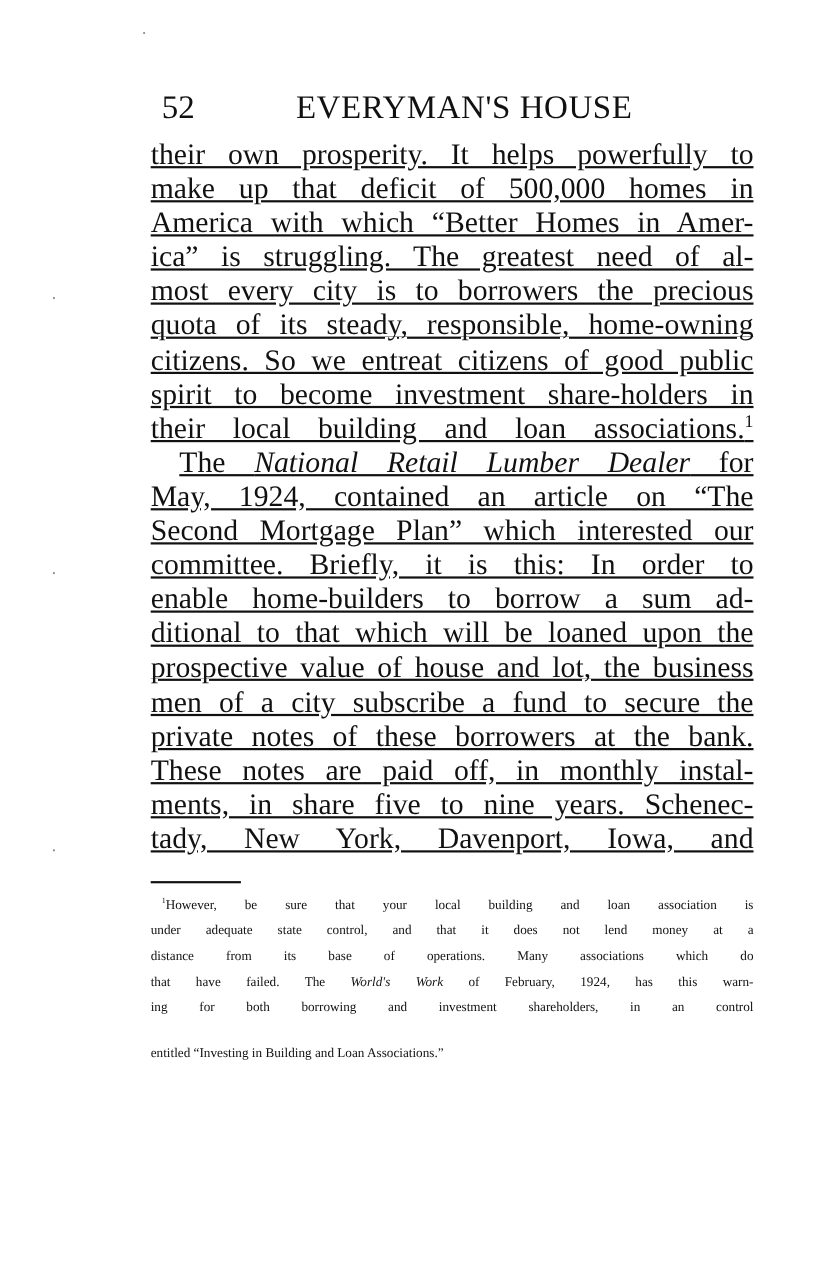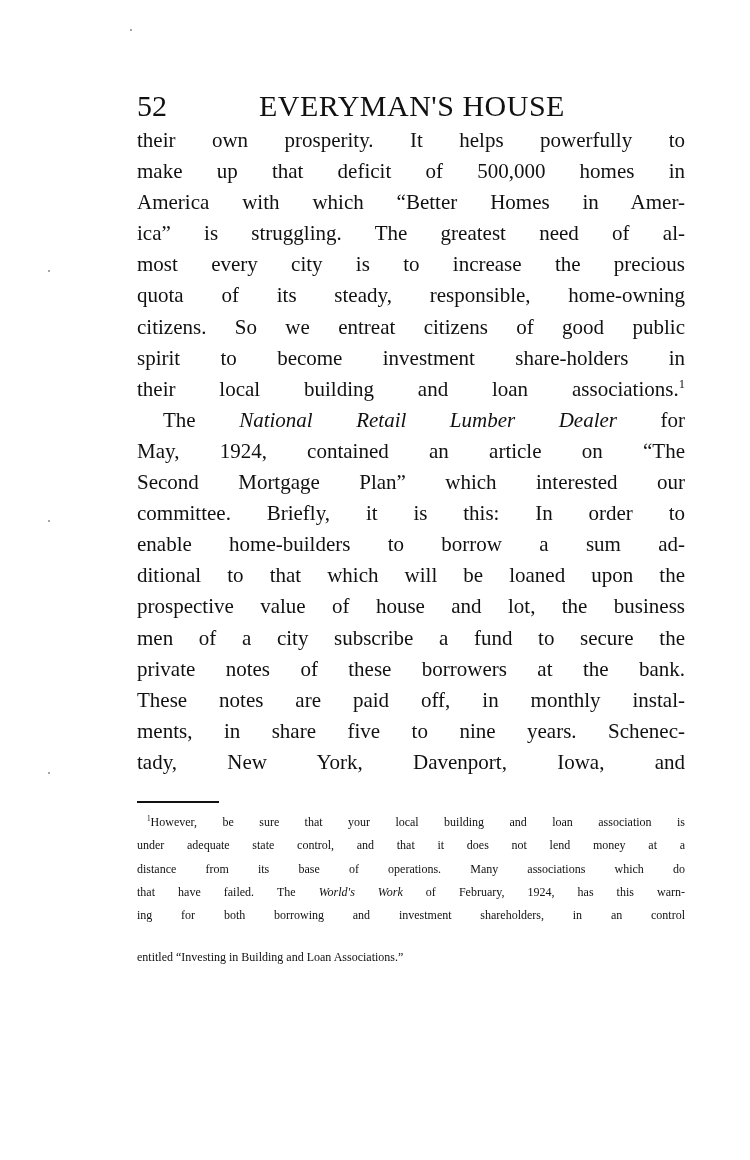--- a/index.html
+++ b/index.html
@@ -17,25 +17,24 @@
     }
     .speck {
       position: absolute;
       width: 2px;
       height: 2px;
       background: #888;
       border-radius: 1px;
     }
     .header {
       position: absolute;
-      left: 137px;
+      left: 147px;
       top: 78px;
       width: 440px;
       height: 40px;
-      margin-top: 8px;
     }
     .page-number {
       position: absolute;
       left: 0;
       top: 0;
       font-size: 30px;
       line-height: 40px;
     }
     .running-head {
       position: absolute;
@@ -48,26 +47,27 @@
     }
     .body-text {
       position: absolute;
       left: 137px;
       top: 125px;
       width: 548px;
     }
     .line {
       display: block;
       height: 31.1px;
-      font-size: 21px;
+      font-size: 27px;
       line-height: 31.1px;
       text-align: justify;
       text-align-last: justify;
       white-space: nowrap;
       overflow: visible;
+      text-decoration: underline;
     }
     .line.indent {
       padding-left: 26px;
     }
     .line .it { font-style: italic; }
     .line sup, .fn-line sup {
       font-size: 60%;
       line-height: 0;
       vertical-align: super;
     }
@@ -109,21 +109,21 @@
 <div class="header">
   <span class="page-number">52</span>
   <span class="running-head">EVERYMAN'S HOUSE</span>
 </div>
 
 <div class="body-text">
   <span class="line">their own prosperity.  It helps powerfully to</span>
   <span class="line">make up that deficit of 500,000 homes in</span>
   <span class="line">America with which “Better Homes in Amer-</span>
   <span class="line">ica” is struggling.  The greatest need of al-</span>
-  <span class="line">most every city is to increase the precious</span>
+  <span class="line">most every city is to borrowers the precious</span>
   <span class="line">quota of its steady, responsible, home-owning</span>
   <span class="line">citizens.  So we entreat citizens of good public</span>
   <span class="line">spirit to become investment share-holders in</span>
   <span class="line"><span>their local building and loan associations.</span><sup>1</sup></span>
   <span class="line indent"><span>The </span><span class="it">National Retail Lumber Dealer</span><span> for</span></span>
   <span class="line">May, 1924, contained an article on “The</span>
   <span class="line">Second Mortgage Plan” which interested our</span>
   <span class="line">committee.  Briefly, it is this:  In order to</span>
   <span class="line">enable home-builders to borrow a sum ad-</span>
   <span class="line">ditional to that which will be loaned upon the</span>

